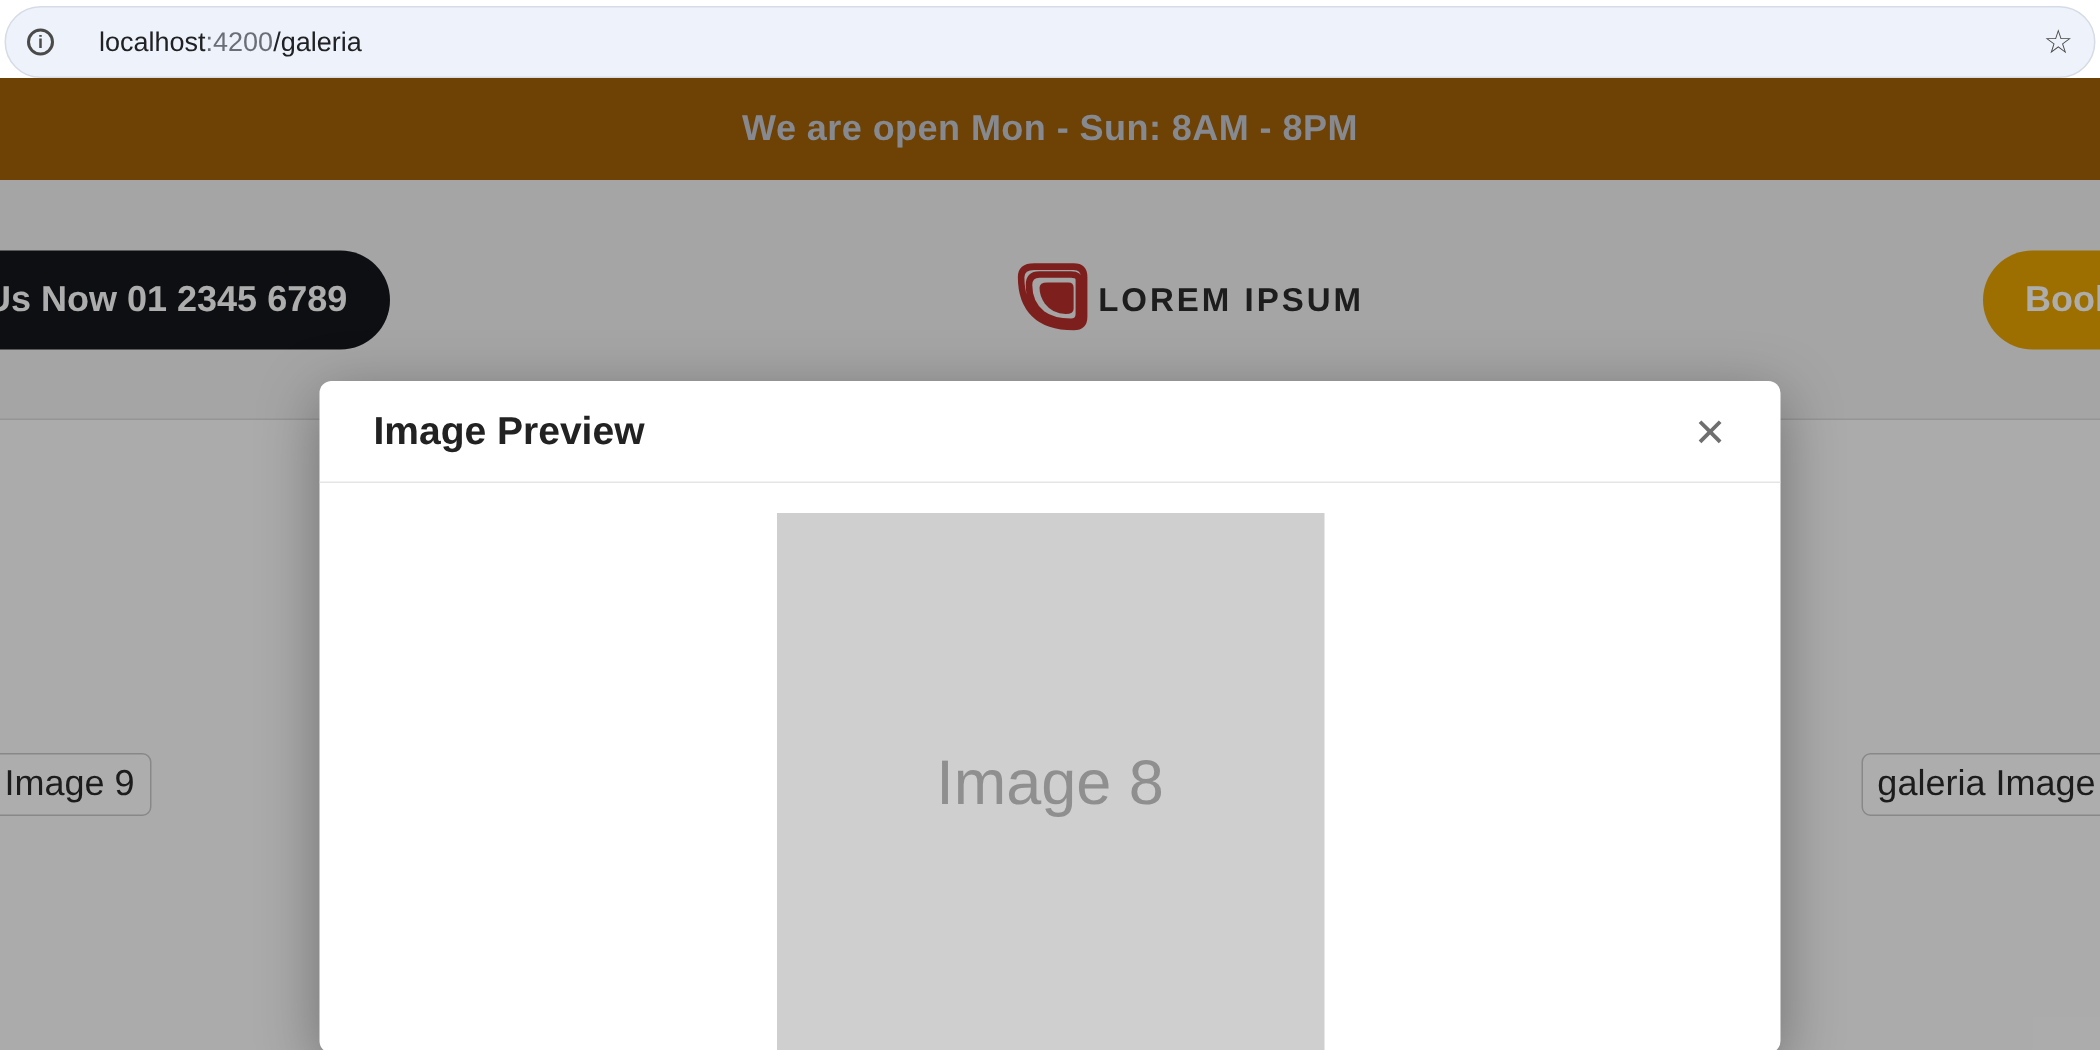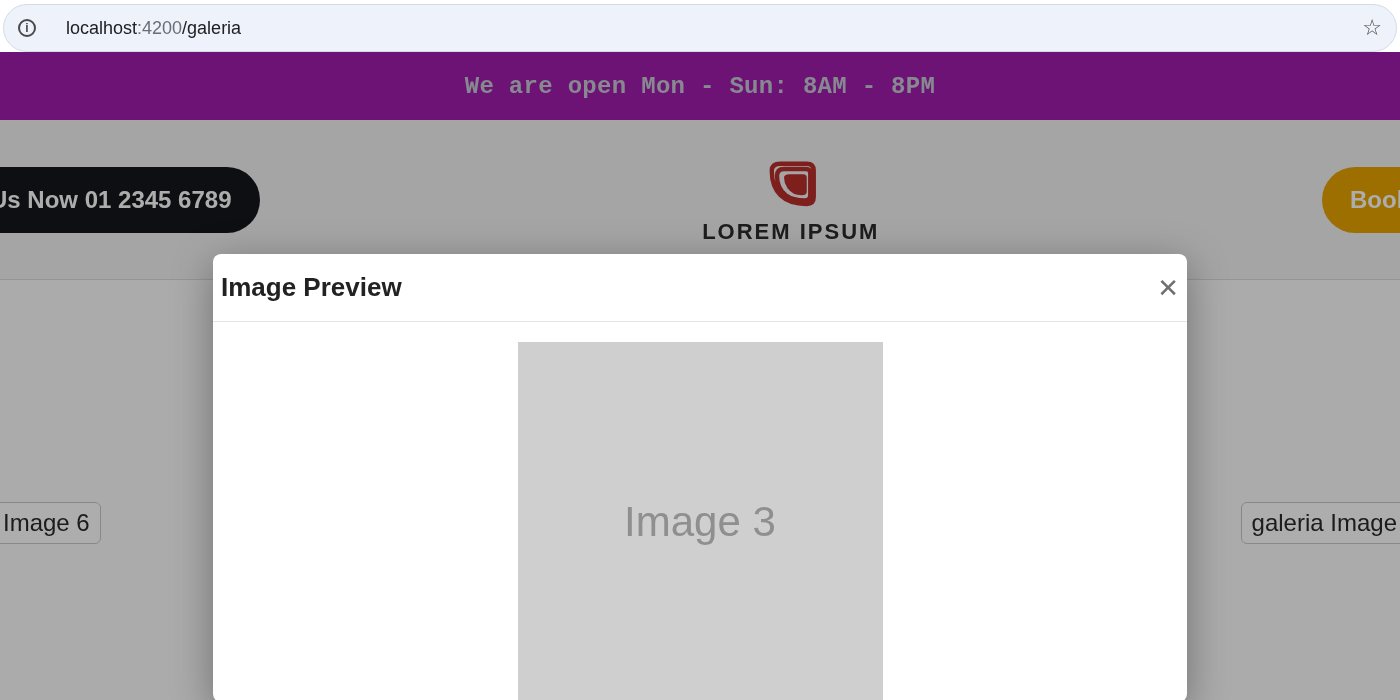--- a/index.html
+++ b/index.html
@@ -37,30 +37,29 @@
     overflow: hidden;
   }
 
   .dimmable {
     position: absolute; inset: 0;
     background: #f3f3f4;
   }
 
   
   .announce {
-    background: #a21caf;
+    background: #a16207;
     color: #c6cbd4;
     height: 68px;
     display: flex;
     align-items: center;
     justify-content: center;
     font-size: 24px;
     font-weight: 600;
     letter-spacing: .3px;
-    font-family: Liberation Mono, monospace;
   }
 
   
   .headerrow {
     height: 160px;
     display: flex;
     align-items: center;
     justify-content: space-between;
     background: #f3f3f4;
     border-bottom: 1px solid #dcdcdc;
@@ -84,21 +83,21 @@
     font-size: 24px;
     font-weight: 700;
     height: 66px;
     border-top-left-radius: 33px;
     border-bottom-left-radius: 33px;
     display: flex; align-items: center;
     padding: 0 0 0 28px;
     margin-right: -10px;
   }
   .logo-block {
-    display: flex; flex-direction: column; align-items: center; gap: 4px;
+    display: flex; flex-direction: row; align-items: center; gap: 4px;
   }
   .logo-mark svg { width: 56px; height: 56px; }
   .logo-text {
     font-family: "Arial Narrow", Arial, sans-serif;
     font-weight: 700;
     letter-spacing: 2px;
     font-size: 22px;
     color: #2b2b2b;
   }
 
@@ -138,21 +137,21 @@
     width: 974px;
     background: #fff;
     border-radius: 8px;
     box-shadow: 0 10px 40px rgba(0,0,0,0.35);
     overflow: hidden;
   }
   .modal-head {
     display: flex;
     align-items: center;
     justify-content: space-between;
-    padding: 18px 8px;
+    padding: 18px 36px;
     border-bottom: 1px solid #e5e5e5;
   }
   .modal-title { font-size: 26px; font-weight: 600; color: #222; }
   .modal-close {
     font-size: 26px;
     font-weight: 300;
     color: #6f6f6f;
     cursor: pointer;
     background: none; border: none;
     line-height: 1;
@@ -210,36 +209,36 @@
         <span class="logo-text">LOREM IPSUM</span>
       </div>
 
       <div class="pill-right">
         <span>Book</span>
       </div>
     </div>
 
     <div class="gallery">
       <div class="gal-thumb left">
-        <span>Image 6</span>
+        <span>Image 9</span>
       </div>
       <div class="gal-thumb right">
         <span>galeria Image</span>
       </div>
     </div>
 
   </div>
 
   <div class="scrim"></div>
 
   <div class="modal">
     <div class="modal-head">
       <span class="modal-title">Image Preview</span>
       <button class="modal-close">✕</button>
     </div>
     <div class="modal-body">
       <div class="preview-img">
-        <span>Image 3</span>
+        <span>Image 8</span>
       </div>
     </div>
   </div>
 
 </div>
 
 </body></html>

